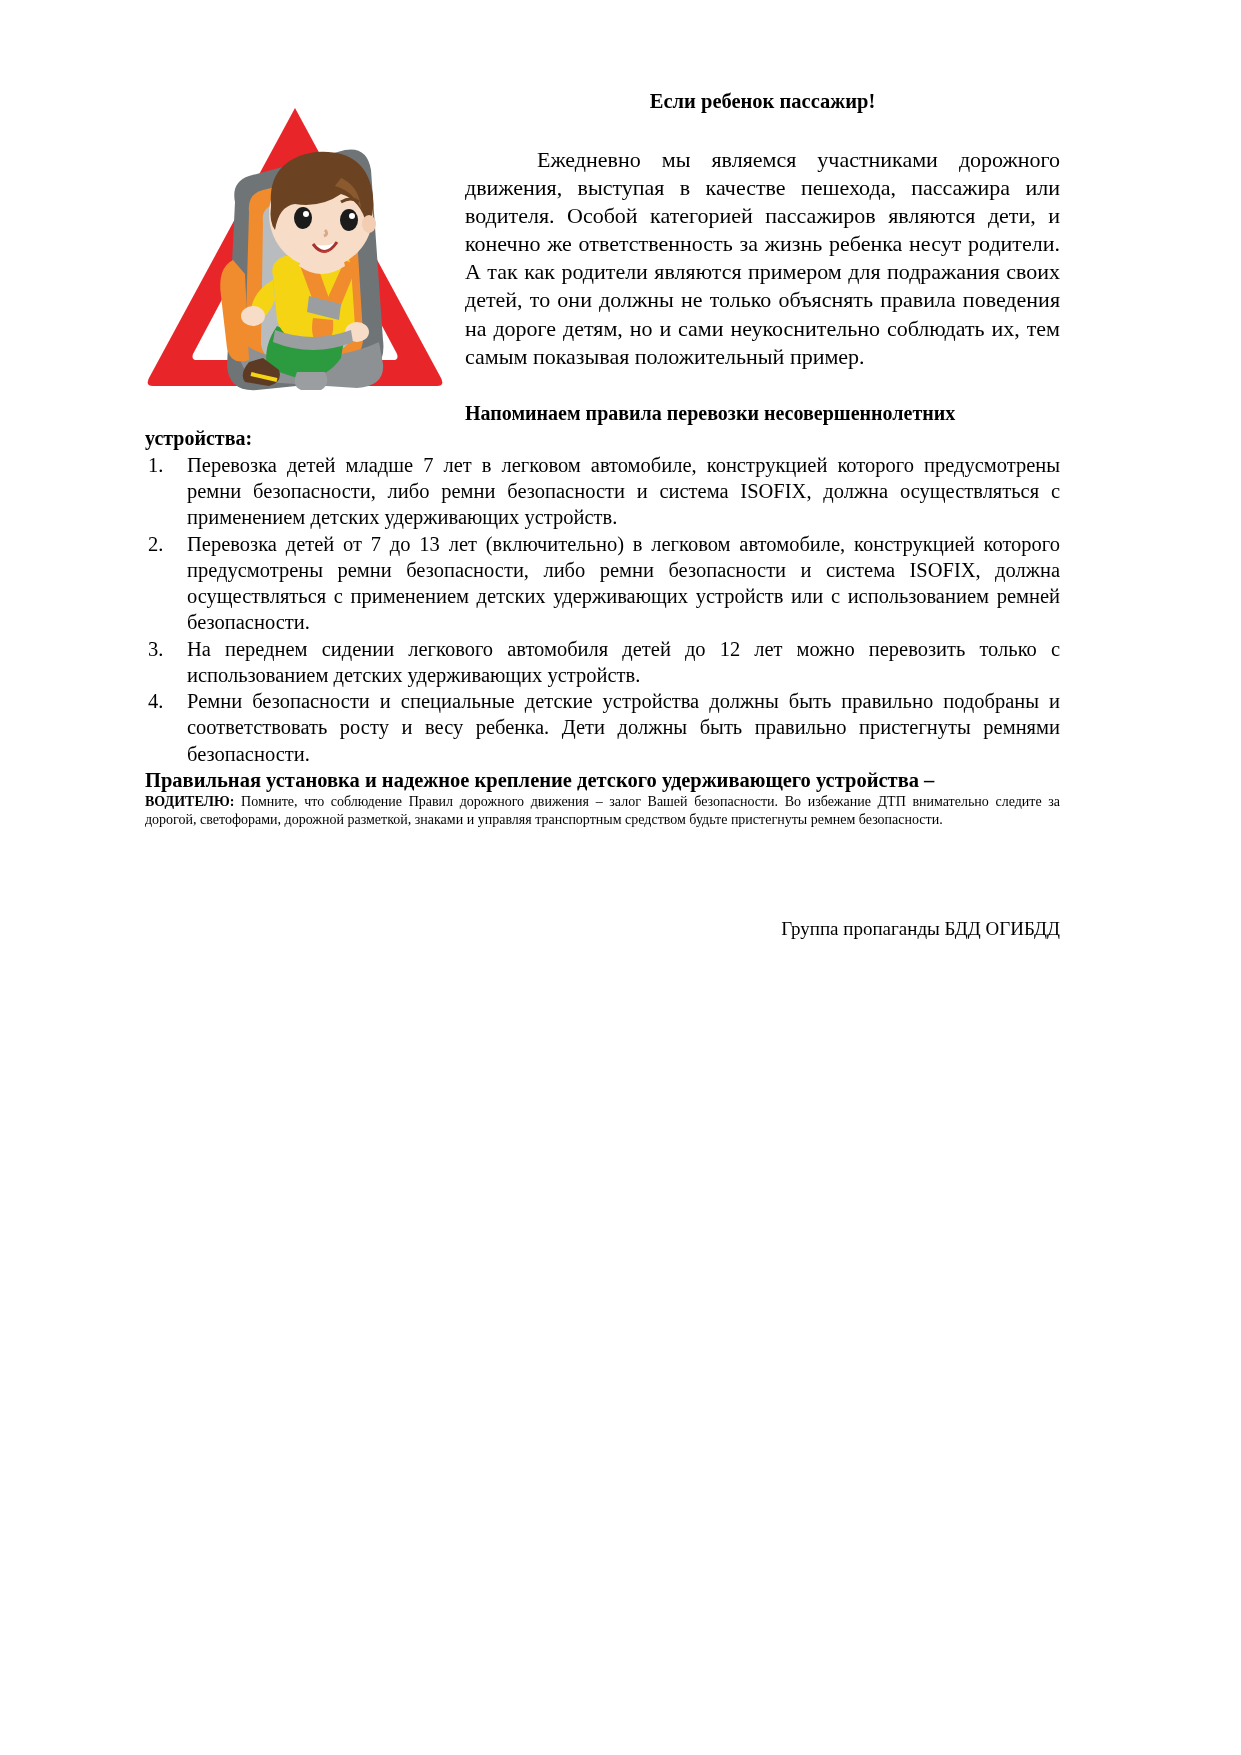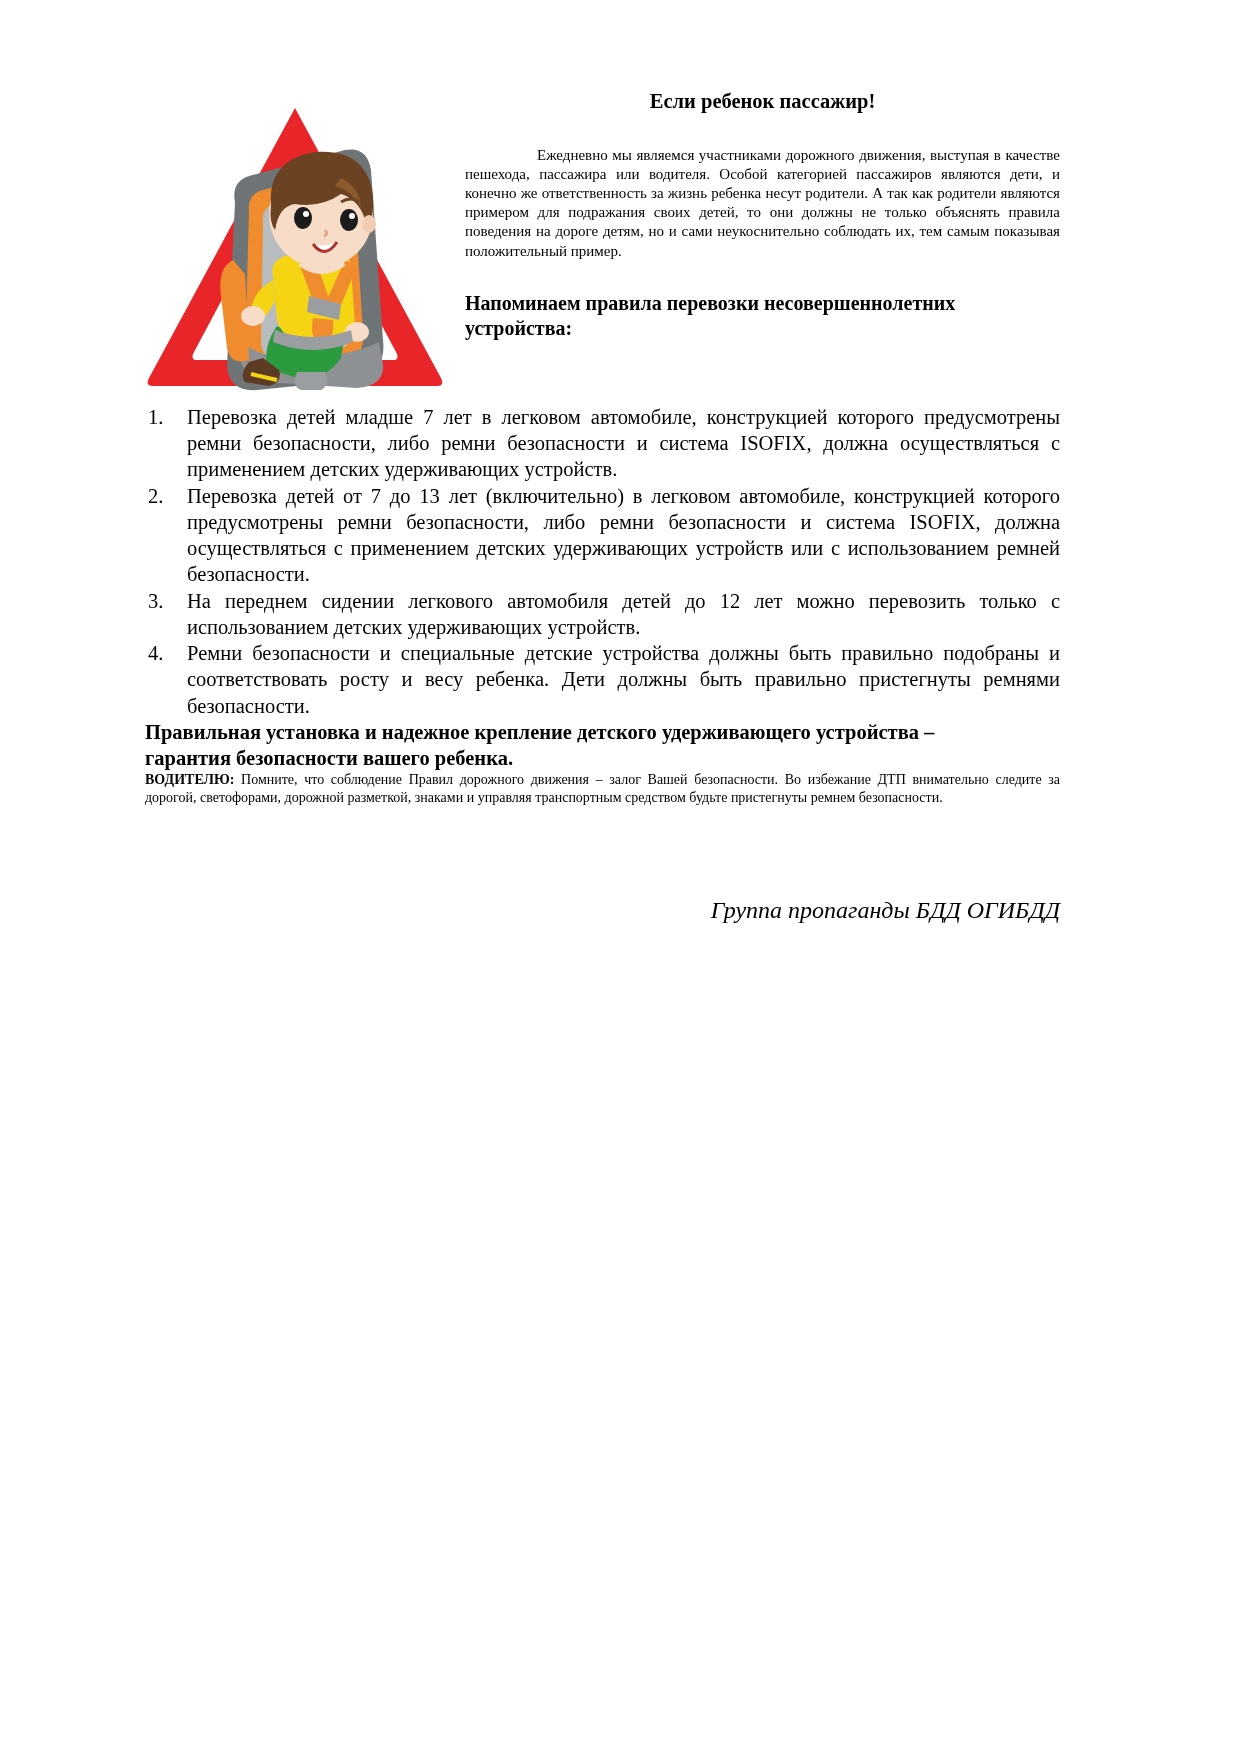--- a/index.html
+++ b/index.html
@@ -37,21 +37,21 @@
   
   .title {
     font-size: 20.5px;
     font-weight: bold;
     text-align: center;
     margin: 0 0 0 0;
     padding-left: 170px;
     line-height: 1.15;
   }
   .intro {
-    font-size: 15px;
+    font-size: 22px;
     text-align: justify;
     text-indent: 72px;
     line-height: 1.28;
     margin: 32px 0 8px 0;
   }
   .reminder {
     font-size: 20px;
     font-weight: bold;
     text-align: justify;
     line-height: 1.28;
@@ -91,23 +91,22 @@
     font-size: 14px;
     text-align: justify;
     line-height: 1.28;
     margin: 0;
   }
   .driver .lead { font-weight: bold; }
 
   .signature {
     margin: 88px 0 0 0;
     text-align: right;
-    font-size: 24px;
-    line-height: 1.28;
-    font-style: italic;
+    font-size: 19px;
+    line-height: 1.28;
   }
   .signature div { display: block; }
 </style>
 </head>
 <body>
 
 <div class="page">
   <div class="content">
 
     <div class="illus">
@@ -210,21 +209,20 @@
         <span class="num">3.</span>
         <span>На переднем сидении легкового автомобиля детей до 12 лет можно перевозить только с использованием детских удерживающих устройств.</span>
       </li>
       <li>
         <span class="num">4.</span>
         <span>Ремни безопасности и специальные детские устройства должны быть правильно подобраны и соответствовать росту и весу ребенка. Дети должны быть правильно пристегнуты ремнями безопасности.</span>
       </li>
     </ol>
 
     <p class="center-bold">Правильная установка и надежное крепление детского удерживающего устройства –</p>
-    <p class="center-bold">гарантия безопасности вашего ребенка.</p>
 
     <p class="driver"><span class="lead">ВОДИТЕЛЮ:</span><span> Помните, что соблюдение Правил дорожного движения – залог Вашей безопасности. Во избежание ДТП внимательно следите за дорогой, светофорами, дорожной разметкой, знаками и управляя транспортным средством будьте пристегнуты ремнем безопасности.</span></p>
 
     <div class="signature">
       <div>Группа пропаганды БДД ОГИБДД</div>
     </div>
 
   </div>
 </div>
 

